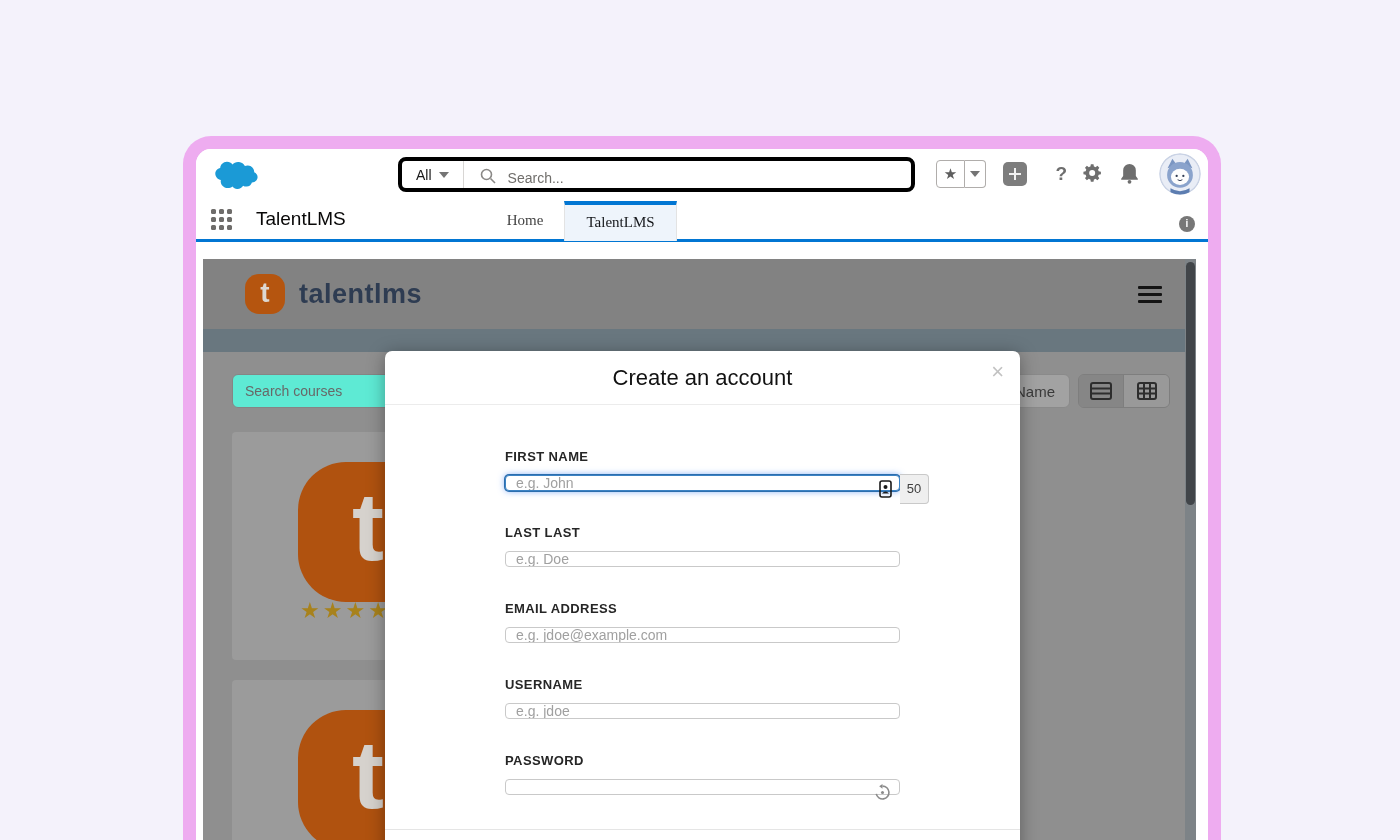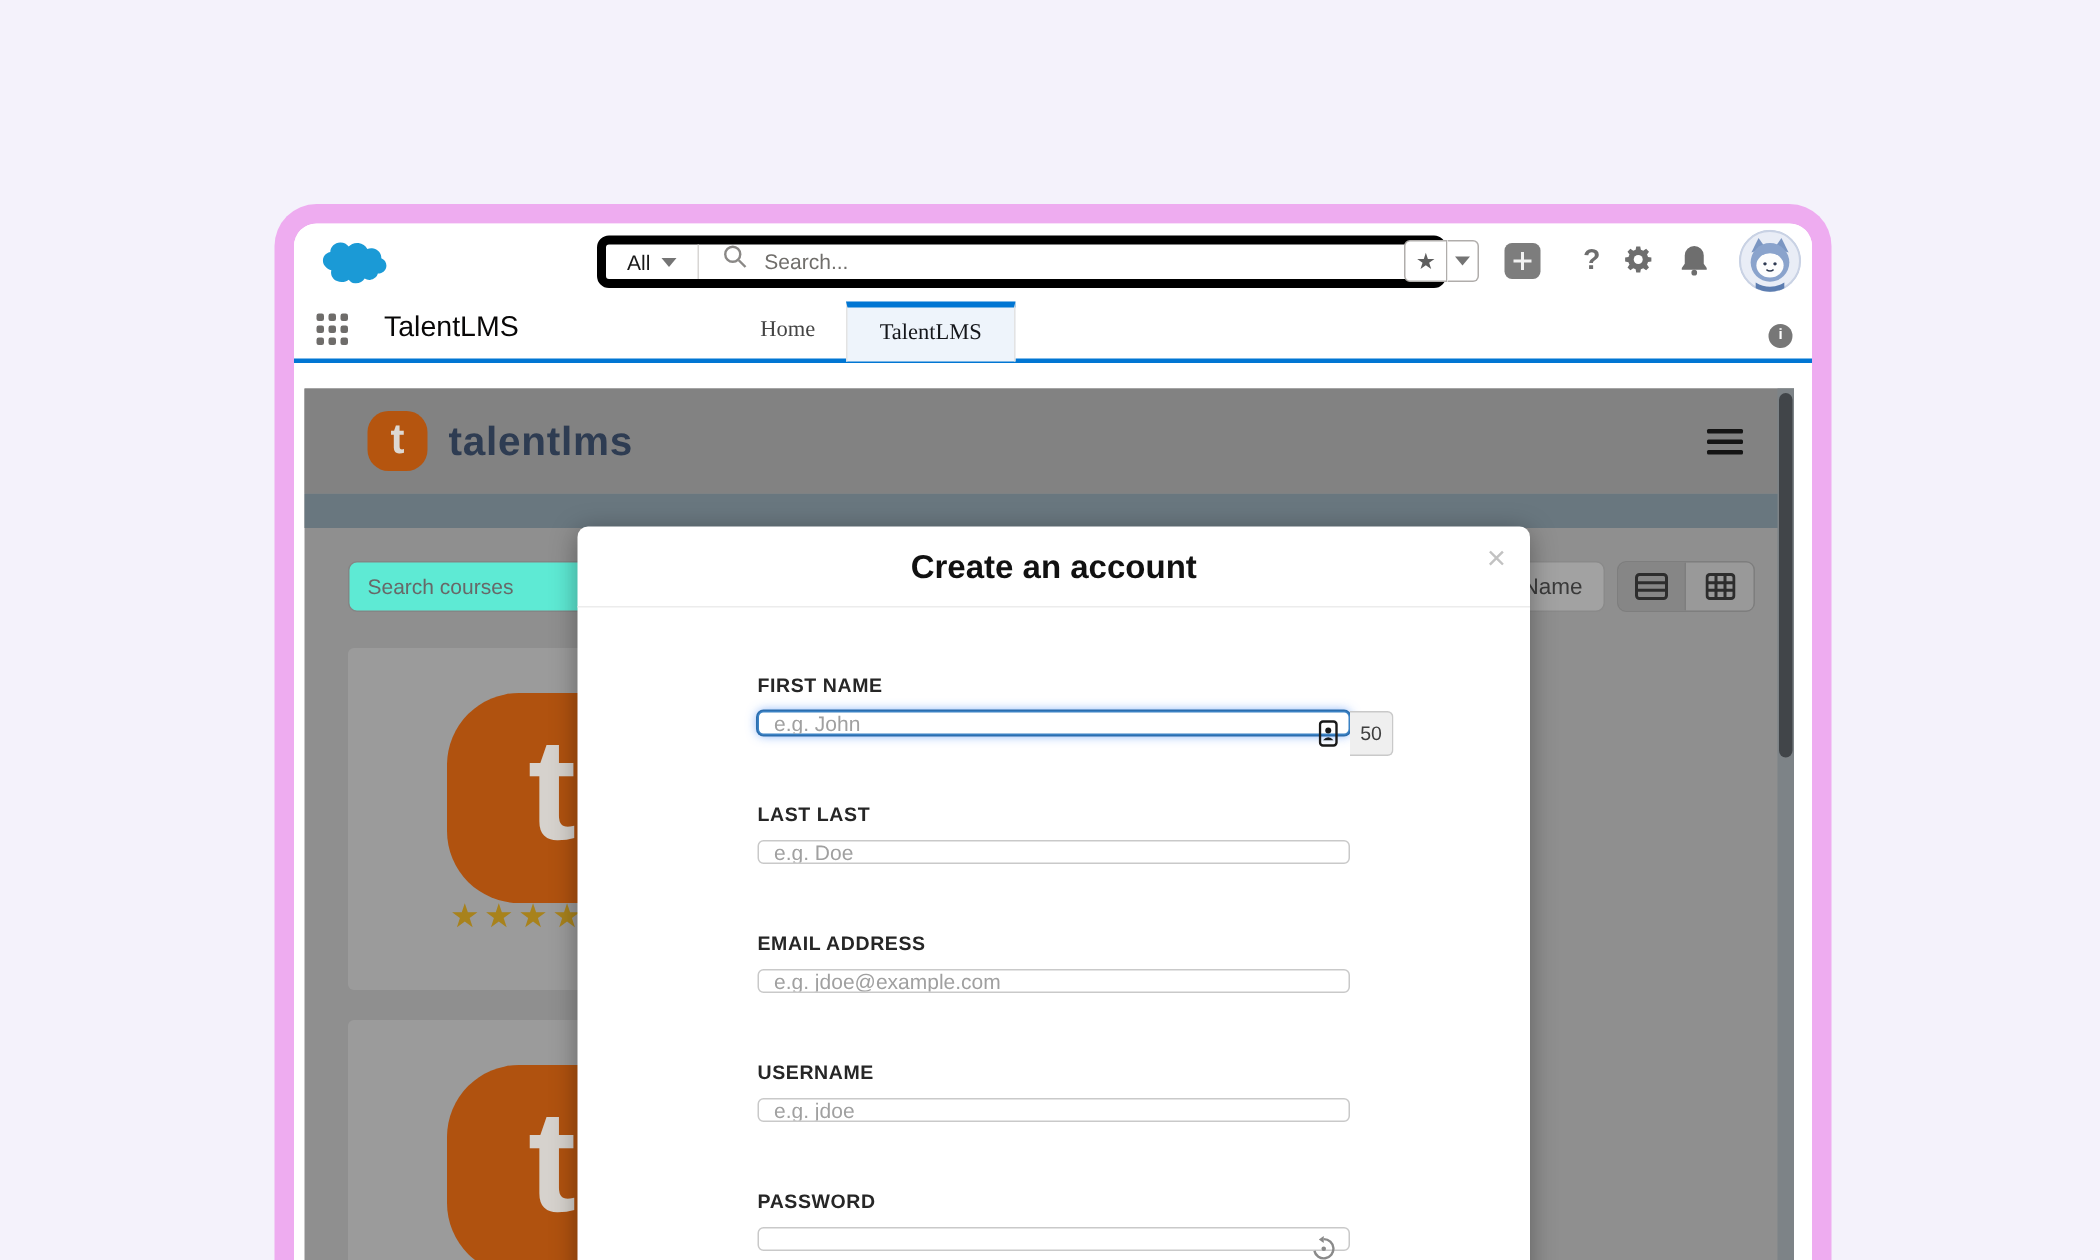--- a/index.html
+++ b/index.html
@@ -8,23 +8,23 @@
 
   
   .frame { position:absolute; left:183px; top:136px; width:1038px; height:760px;
            background:#eeacf0; border-radius:28px; padding:13px; }
   .window { width:100%; height:100%; background:#fff; border-radius:15px;
             overflow:hidden; position:relative; }
 
   
   .sf-header { position:relative; height:50px; background:#fff; }
   .cloud-logo { position:absolute; left:18px; top:11px; }
-  .search-box { position:absolute; left:202px; top:8px; width:566px; height:35px;
-                border:6px solid #000000; border-radius:8px; background:#fff;
-                display:flex; align-items:flex-start; }
+  .search-box { position:absolute; left:202px; top:8px; width:517px; height:35px;
+                border:4px solid #000000; border-radius:8px; background:#fff;
+                display:flex; align-items:flex-end; }
   .scope { display:flex; align-items:center; gap:7px; padding:0 14px; height:100%;
            font-size:14px; color:#181818; cursor:pointer; border-right:1px solid #d8d6d4; }
   .caret-down { width:0; height:0; border-left:5px solid transparent; border-right:5px solid transparent;
                 border-top:6px solid #747474; }
   .search-input-wrap { display:flex; align-items:center; gap:12px; padding:0 16px; flex:1; }
   .search-input { border:none; outline:none; font-size:14px; color:#444; flex:1;
                   font-family:Liberation Sans, sans-serif; background:transparent; }
   .search-input::placeholder { color:#706e6b; }
 
   .hdr-actions { position:absolute; right:0; top:0; height:50px; width:300px; }
@@ -98,24 +98,24 @@
                 color:#a8821c; letter-spacing:3px; white-space:nowrap; }
   .lms-scrollbar { position:absolute; right:0; top:0; bottom:0; width:11px; background:#7d8387; }
   .lms-thumb { position:absolute; left:1px; top:3px; width:9px; height:243px;
                background:#414549; border-radius:5px; cursor:grab; }
 
   
   .modal { position:absolute; left:189px; top:202px; width:635px; height:600px; background:#fff;
            border-radius:7px 7px 0 0; box-shadow:0 3px 18px rgba(0,0,0,.35); z-index:10; }
   .modal-header { position:relative; height:54px; border-bottom:1px solid #ececec;
                   display:flex; align-items:center; justify-content:center; }
-  .modal-title { font-size:22px; font-weight:bold; color:#111; }
+  .modal-title { font-size:22px; font-weight:normal; color:#111; }
   .modal-close { position:absolute; right:16px; top:8px; font-size:22px; color:#c2c2c2; cursor:pointer; }
   .modal-body { padding:44px 120px 0; }
-  .field-group { margin-bottom:31px; }
+  .field-group { margin-bottom:21px; }
   .field-label { font-size:13px; font-weight:bold; color:#262626; letter-spacing:.4px;
                  margin-bottom:10px; }
   .input-wrap { position:relative; height:30px; }
   .text-input { width:100%; height:16px; border:1px solid #c9c9c9; border-radius:4px;
                 padding:0 10px; font-size:14px; color:#555; outline:none;
                 font-family:"Liberation Sans", sans-serif; background:#fff; }
   .text-input::placeholder { color:#a0a0a0; }
   .text-input.focused { border:1px solid #3b82c4;
                         box-shadow:0 0 0 1px #2c6eae, 0 0 7px rgba(66,133,244,.75); }
   .contact-icon { position:absolute; right:8px; top:6px; }

